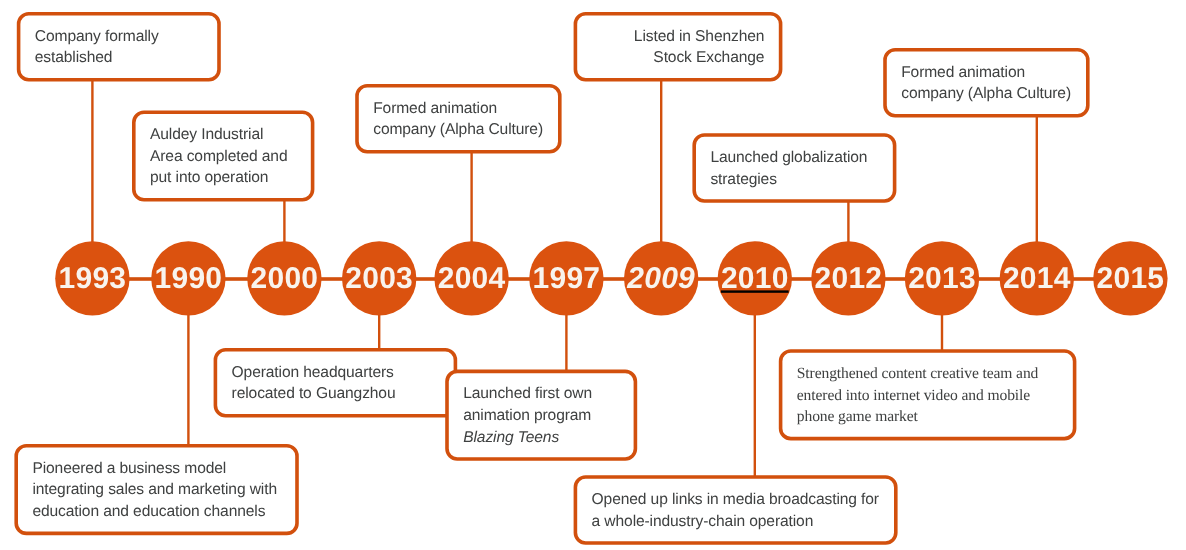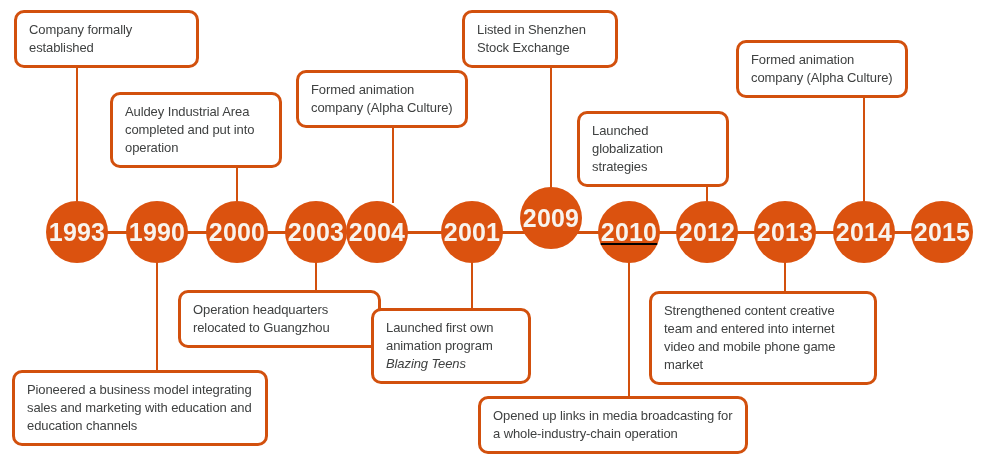--- a/index.html
+++ b/index.html
@@ -55,82 +55,82 @@
     letter-spacing: -0.1px;
   }
   .callout .seg-italic { font-style: italic; }
 </style>
 </head>
 <body>
 
 <div id="canvas">
     <div class="hline" style="left: 77px; top: 231px; width: 865px;"></div>
     <div class="connector" style="left: 76px; top: 60px; height: 143px;"></div>
-    <div class="callout" style="left: 14px; top: 10px; width: 185px; min-height: 52px;">
+    <div class="callout" style="left: 14px; top: 10px; width: 170px; min-height: 52px;">
       <div><span>Company formally established</span></div>
     </div>
     <div class="connector" style="left: 156px; top: 261px; height: 111px;"></div>
-    <div class="callout" style="left: 12px; top: 370px; width: 256px; min-height: 74px;">
+    <div class="callout" style="left: 12px; top: 370px; width: 237px; min-height: 74px;">
       <div><span>Pioneered a business model integrating sales and marketing with education and education channels</span></div>
     </div>
     <div class="connector" style="left: 236px; top: 162px; height: 41px;"></div>
-    <div class="callout" style="left: 110px; top: 92px; width: 172px; min-height: 72px;">
+    <div class="callout" style="left: 110px; top: 92px; width: 152px; min-height: 72px;">
       <div><span>Auldey Industrial Area completed and put into operation</span></div>
     </div>
     <div class="connector" style="left: 315px; top: 261px; height: 31px;"></div>
     <div class="callout" style="left: 178px; top: 290px; width: 203px; min-height: 54px;">
       <div><span>Operation headquarters relocated to Guangzhou</span></div>
     </div>
     <div class="connector" style="left: 392px; top: 123px; height: 80px;"></div>
     <div class="callout" style="left: 296px; top: 70px; width: 172px; min-height: 55px;">
       <div><span>Formed animation company (Alpha Culture)</span></div>
     </div>
     <div class="connector" style="left: 471px; top: 261px; height: 49px;"></div>
     <div class="callout" style="left: 371px; top: 308px; width: 160px; min-height: 70px;">
       <div><span>Launched first own animation program </span><span class="seg-italic">Blazing Teens</span></div>
     </div>
     <div class="connector" style="left: 550px; top: 60px; height: 143px;"></div>
-    <div class="callout" style="left: 462px; top: 10px; width: 156px; min-height: 52px;">
+    <div class="callout" style="left: 478px; top: 10px; width: 174px; min-height: 52px; text-align: right;">
       <div><span>Listed in Shenzhen Stock Exchange</span></div>
     </div>
     <div class="connector" style="left: 628px; top: 261px; height: 137px;"></div>
     <div class="callout" style="left: 478px; top: 396px; width: 270px; min-height: 52px;">
       <div><span>Opened up links in media broadcasting for a whole-industry-chain operation</span></div>
     </div>
     <div class="connector" style="left: 706px; top: 161px; height: 42px;"></div>
-    <div class="callout" style="left: 577px; top: 111px; width: 152px; min-height: 52px;">
+    <div class="callout" style="left: 577px; top: 111px; width: 170px; min-height: 52px;">
       <div><span>Launched globalization strategies</span></div>
     </div>
     <div class="connector" style="left: 784px; top: 261px; height: 32px;"></div>
-    <div class="callout" style="left: 649px; top: 291px; width: 228px; min-height: 70px;">
+    <div class="callout" style="left: 649px; top: 291px; width: 248px; min-height: 70px; font-family: Liberation Serif, serif;">
       <div><span>Strengthened content creative team and entered into internet video and mobile phone game market</span></div>
     </div>
     <div class="connector" style="left: 863px; top: 92px; height: 111px;"></div>
     <div class="callout" style="left: 736px; top: 40px; width: 172px; min-height: 54px;">
       <div><span>Formed animation company (Alpha Culture)</span></div>
     </div>
     <div class="year-node" style="left: 46px; top: 201px;">
       <span class="year-label">1993</span>
     </div>
     <div class="year-node" style="left: 126px; top: 201px;">
       <span class="year-label">1990</span>
     </div>
     <div class="year-node" style="left: 206px; top: 201px; text-align: center;">
       <span class="year-label">2000</span>
     </div>
     <div class="year-node" style="left: 285px; top: 201px;">
       <span class="year-label">2003</span>
     </div>
-    <div class="year-node" style="left: 346px; top: 201px; justify-content: center;">
+    <div class="year-node" style="left: 362px; top: 201px; justify-content: center;">
       <span class="year-label">2004</span>
     </div>
     <div class="year-node" style="left: 441px; top: 201px;">
-      <span class="year-label">2001</span>
+      <span class="year-label">1997</span>
     </div>
-    <div class="year-node" style="left: 520px; top: 187px;">
+    <div class="year-node" style="left: 520px; top: 201px; font-style: italic;">
       <span class="year-label">2009</span>
     </div>
     <div class="year-node" style="left: 598px; top: 201px; text-decoration: underline;">
       <span class="year-label">2010</span>
     </div>
     <div class="year-node" style="left: 676px; top: 201px;">
       <span class="year-label">2012</span>
     </div>
     <div class="year-node" style="left: 754px; top: 201px;">
       <span class="year-label">2013</span>

